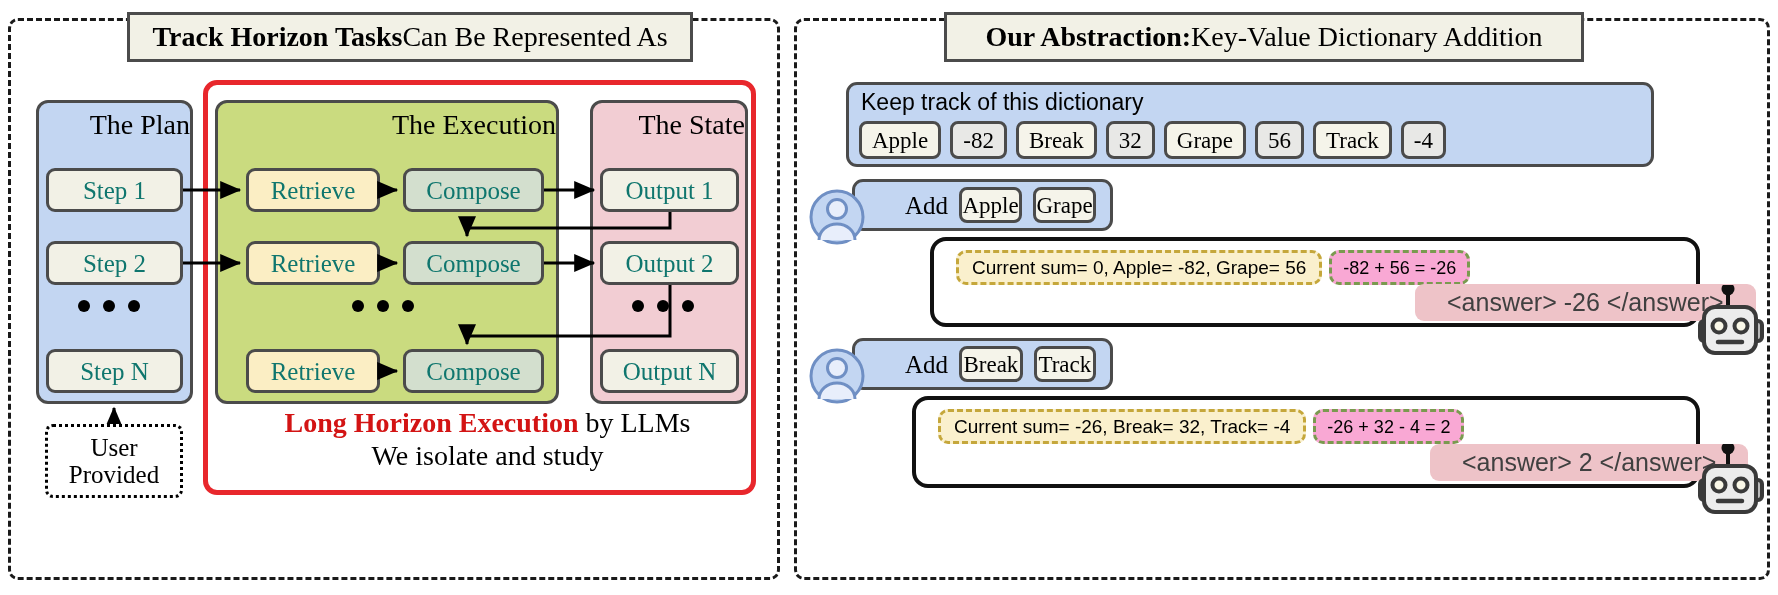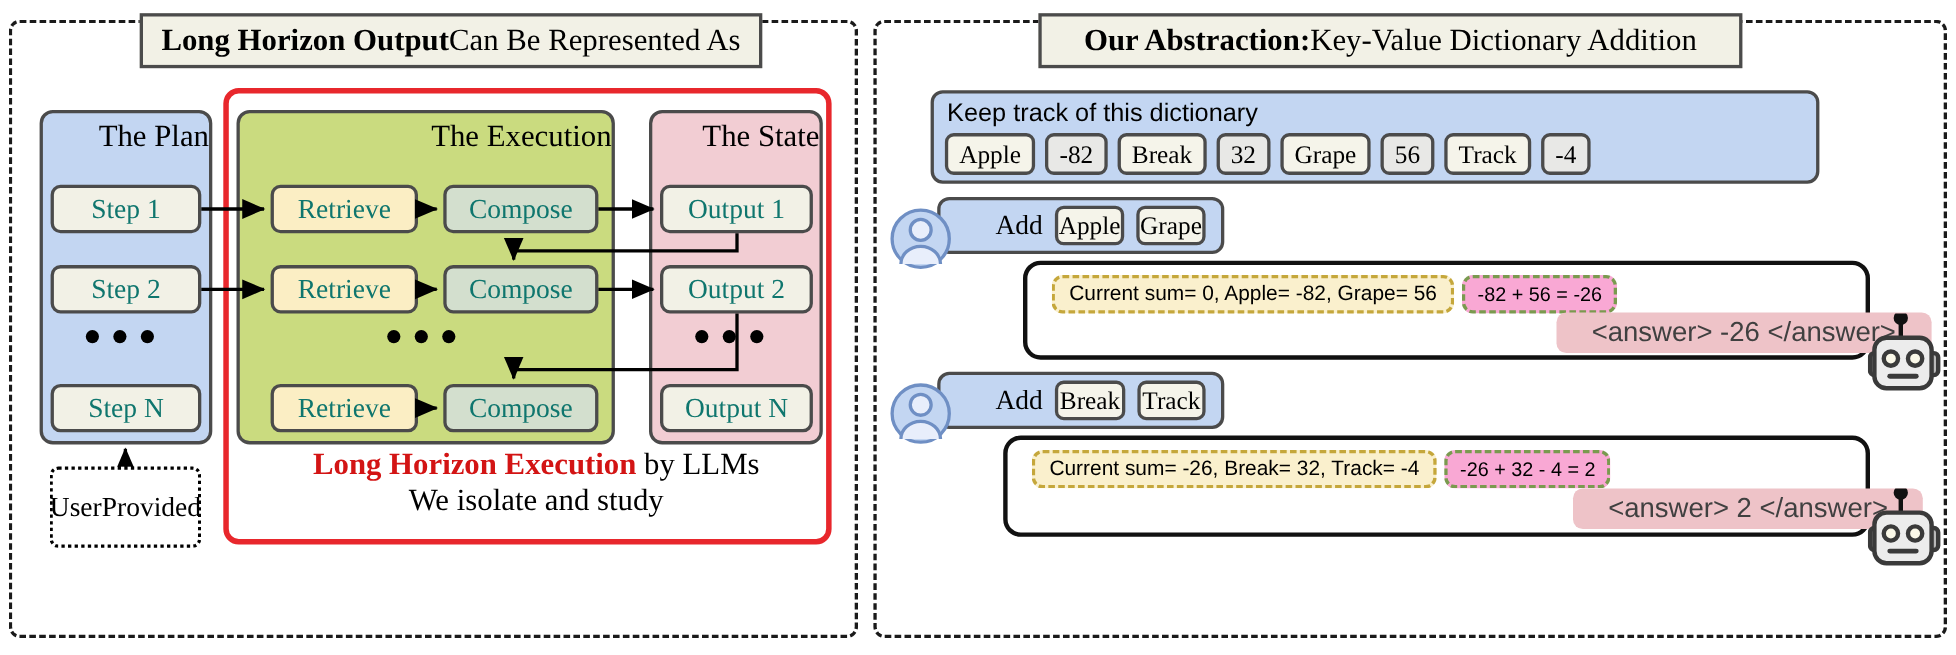--- a/index.html
+++ b/index.html
@@ -139,21 +139,21 @@
 
   
   #user-provided {
     position: absolute;
     left: 45px; top: 424px;
     width: 138px; height: 74px;
     border: 3px dotted #000;
     border-radius: 8px;
     box-sizing: border-box;
     display: flex;
-    flex-direction: row;
+    flex-direction: column;
     align-items: center;
     justify-content: center;
     font-size: 25px;
     line-height: 1.08;
     color: #000;
     background: #fff;
     z-index: 4;
   }
 
   
@@ -324,21 +324,21 @@
   #robot-2 { left: 1698px; top: 444px; }
 </style>
 </head>
 <body>
 
 <div class="page">
 
   <div class="panel" id="panel-left"></div>
 
   <div class="caption" id="caption-left">
-    <b>Long Horizon Output</b>
+    <b>Track Horizon Tasks</b>
       <span class="rest"> Can Be Represented As</span>
   </div>
 
   <div id="red-box"></div>
 
   <div class="col" id="col-plan">
     <div class="col-title">The Plan</div>
   </div>
   <div class="node" id="plan-1">Step 1</div>
   <div class="node" id="plan-2">Step 2</div>

